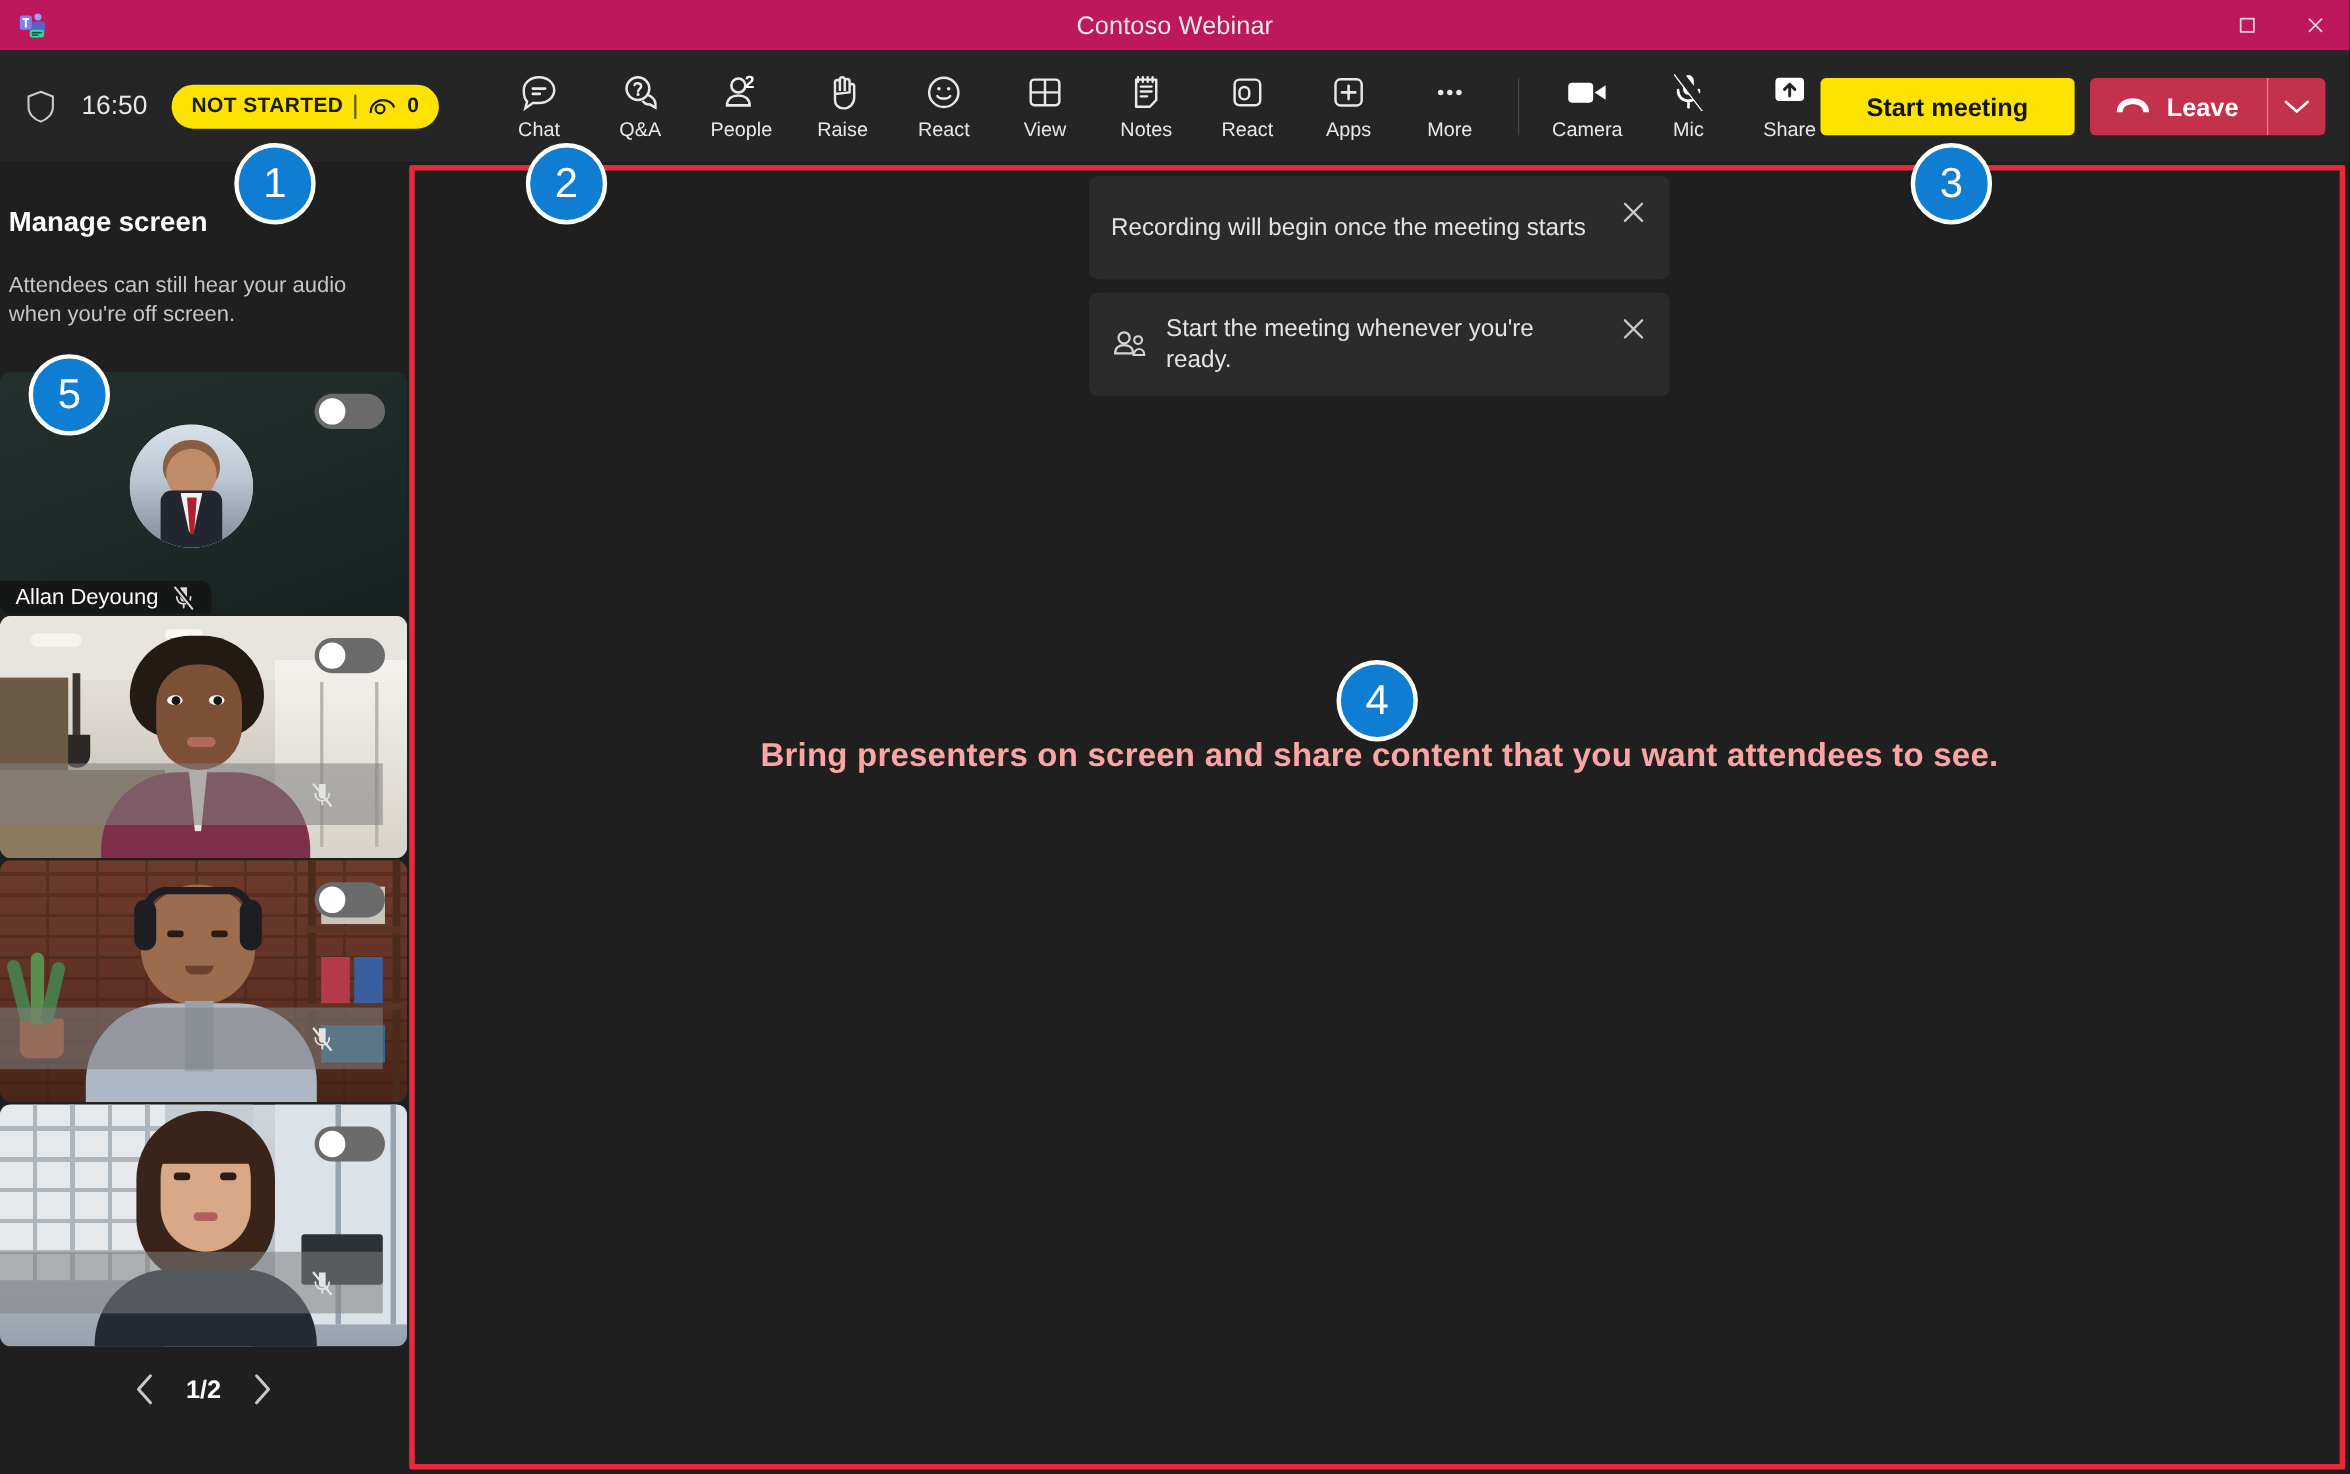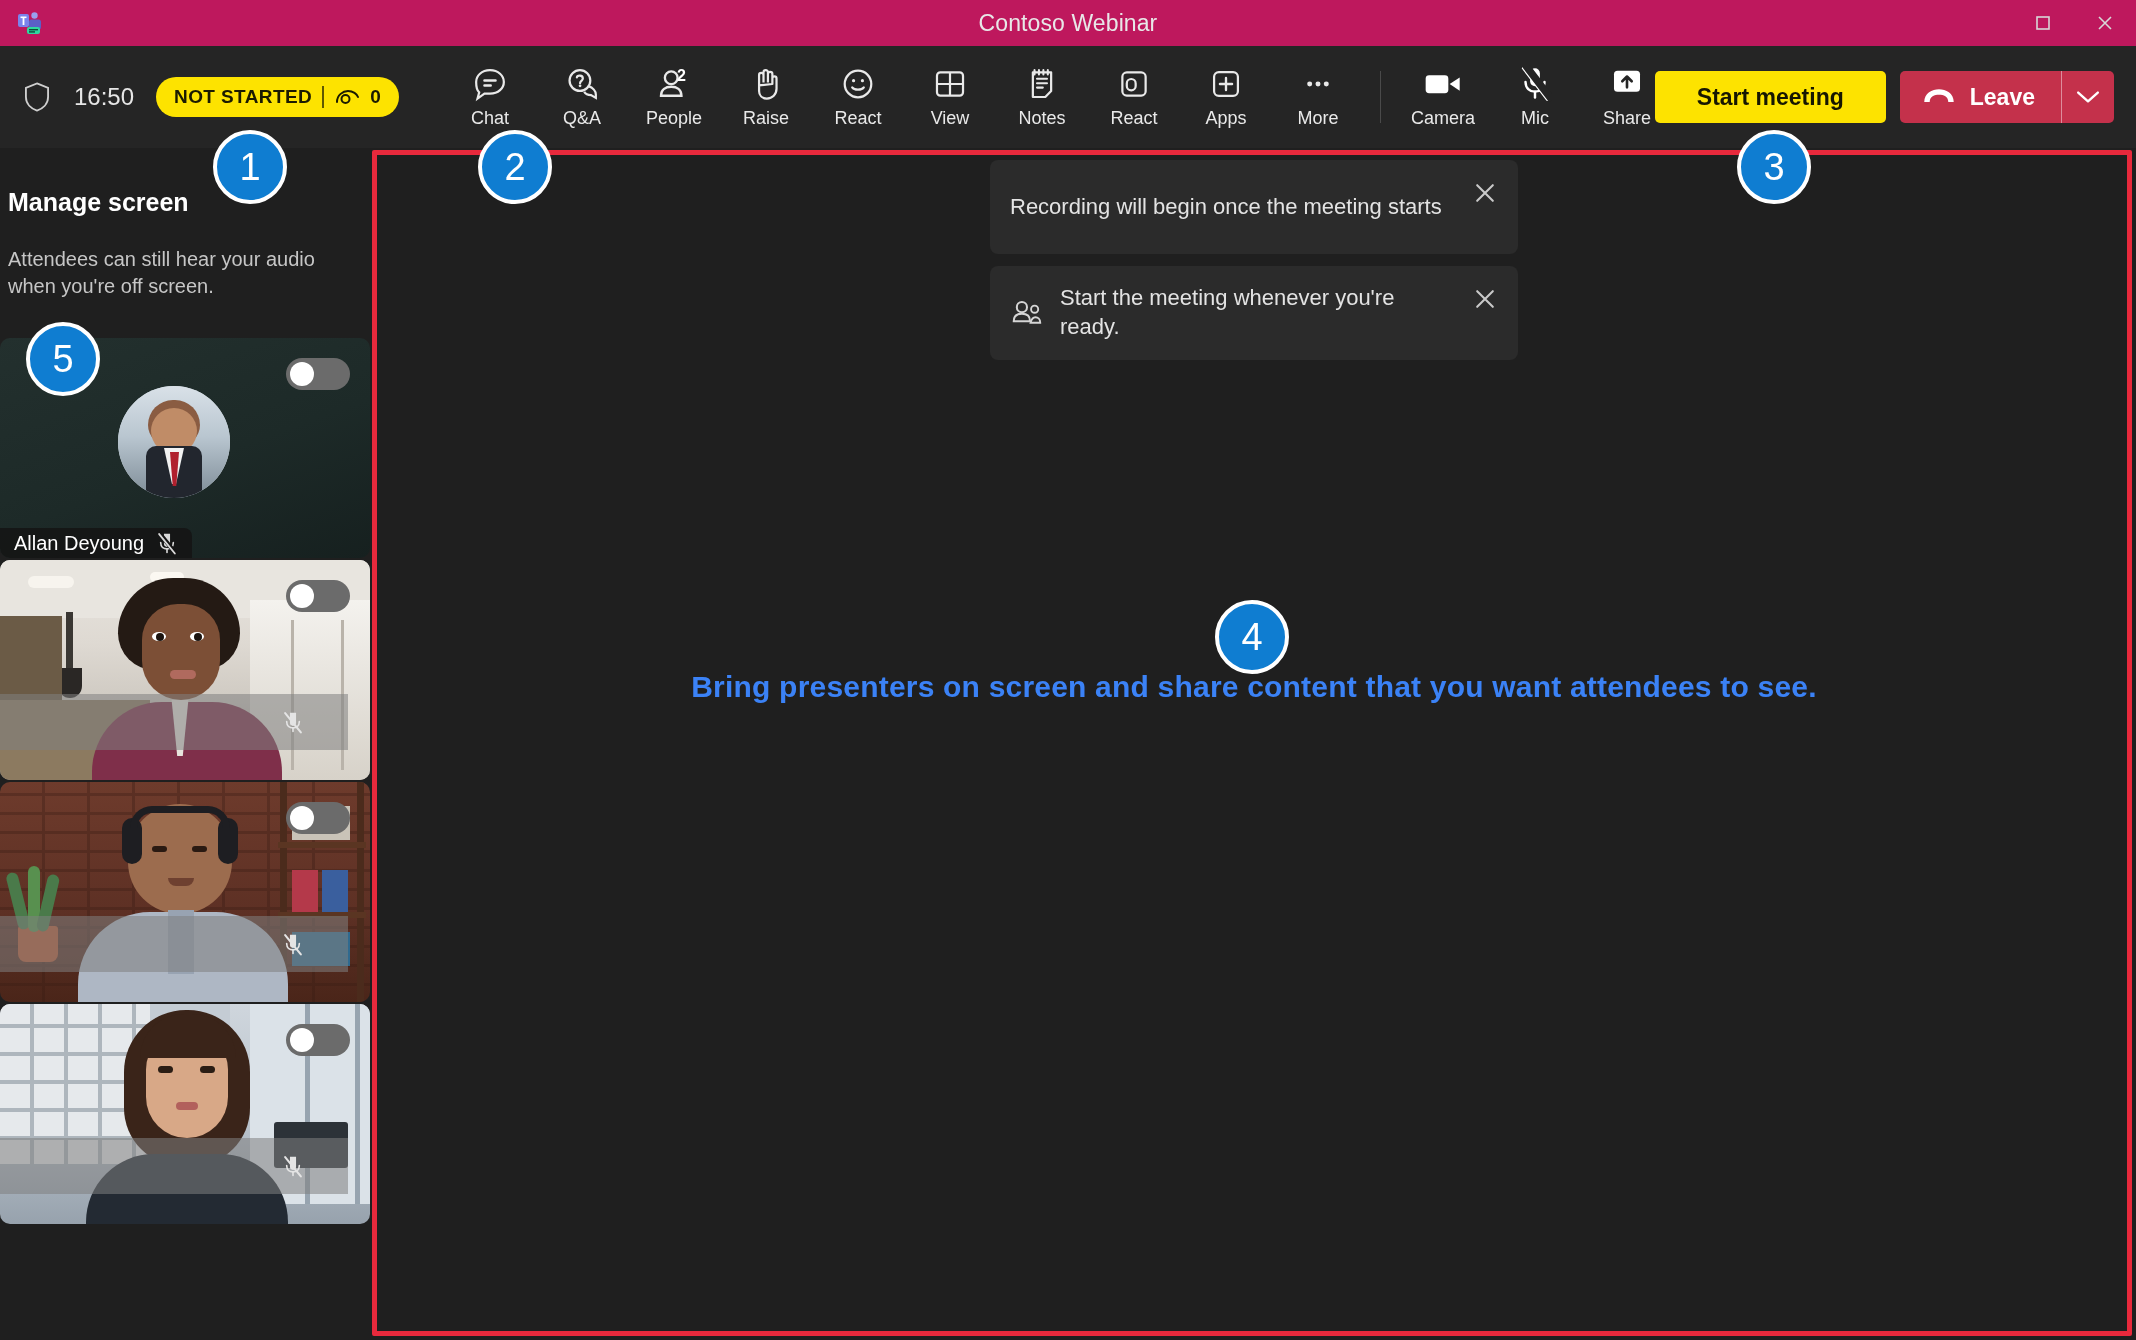--- a/index.html
+++ b/index.html
@@ -172,21 +172,21 @@
     background: #2b2b2b; border-radius: 8px;
     min-height: 94px; padding: 18px 20px;
     display: flex; align-items: center; gap: 16px;
     color: #e3e3e3; font-size: 22px; line-height: 1.3;
   }
   .toast .tico { flex: 0 0 auto; color: #d5d5d5; display:flex; }
   .toast .ttxt { flex: 1 1 auto; }
   .toast .tclose { flex: 0 0 auto; color: #c9c9c9; cursor: pointer; display:flex; align-self:flex-start; margin-top:2px;}
   .hero {
     position: absolute; left: 0; right: 0; top: 522px;
-    text-align: center; color: #3b82f6;
+    text-align: center; color: #fca5a5;
     font-size: 30px; font-weight: 700; letter-spacing: .2px;
   }
 
   
   .redbox {
     position: absolute; left: 372px; top: 150px;
     width: 1760px; height: 1186px;
     border: 5px solid #E8293C; border-radius: 2px;
     pointer-events: none;
   }
@@ -578,20 +578,33 @@
             <path d="M7.2 2.6 h5.6 v9.2 a2.8 2.8 0 0 1 -5.6 0 z" fill="#e4e4e4"></path>
             <path d="M4.2 10.6 C4.2 14.4 6.8 16.4 10 16.4 C13.2 16.4 15.8 14.4 15.8 10.6" fill="none" stroke="#e4e4e4" stroke-width="1.5" stroke-linecap="round"></path>
             <path d="M10 16.4 V19.6" stroke="#e4e4e4" stroke-width="1.5" stroke-linecap="round"></path>
             <path d="M2.8 2.8 L17.2 20.6" stroke="#e4e4e4" stroke-width="1.9" stroke-linecap="round"></path>
           </svg>
         </span>
       </div>
     </div>
   </div>
 
+  <div class="pager">
+    <span class="arw">
+      <svg width="22" height="30" viewBox="0 0 16 22">
+          <path d="M11.5 2 L3.5 11 L11.5 20" fill="none" stroke="#c9c9c9" stroke-width="2" stroke-linecap="round" stroke-linejoin="round"></path>
+        </svg>
+    </span>
+    <span class="txt">1/2</span>
+    <span class="arw">
+      <svg width="22" height="30" viewBox="0 0 16 22">
+          <path d="M4.5 2 L12.5 11 L4.5 20" fill="none" stroke="#c9c9c9" stroke-width="2" stroke-linecap="round" stroke-linejoin="round"></path>
+        </svg>
+    </span>
+  </div>
 </div>
 
 <div class="content">
   <div class="toasts">
 
     <div class="toast">
       <span class="ttxt">Recording will begin once the meeting starts</span>
       <span class="tclose">
         <svg width="26" height="26" viewBox="0 0 20 20">
             <path d="M4 4 L16 16 M16 4 L4 16" stroke="#c9c9c9" stroke-width="1.6" fill="none" stroke-linecap="round"></path>

